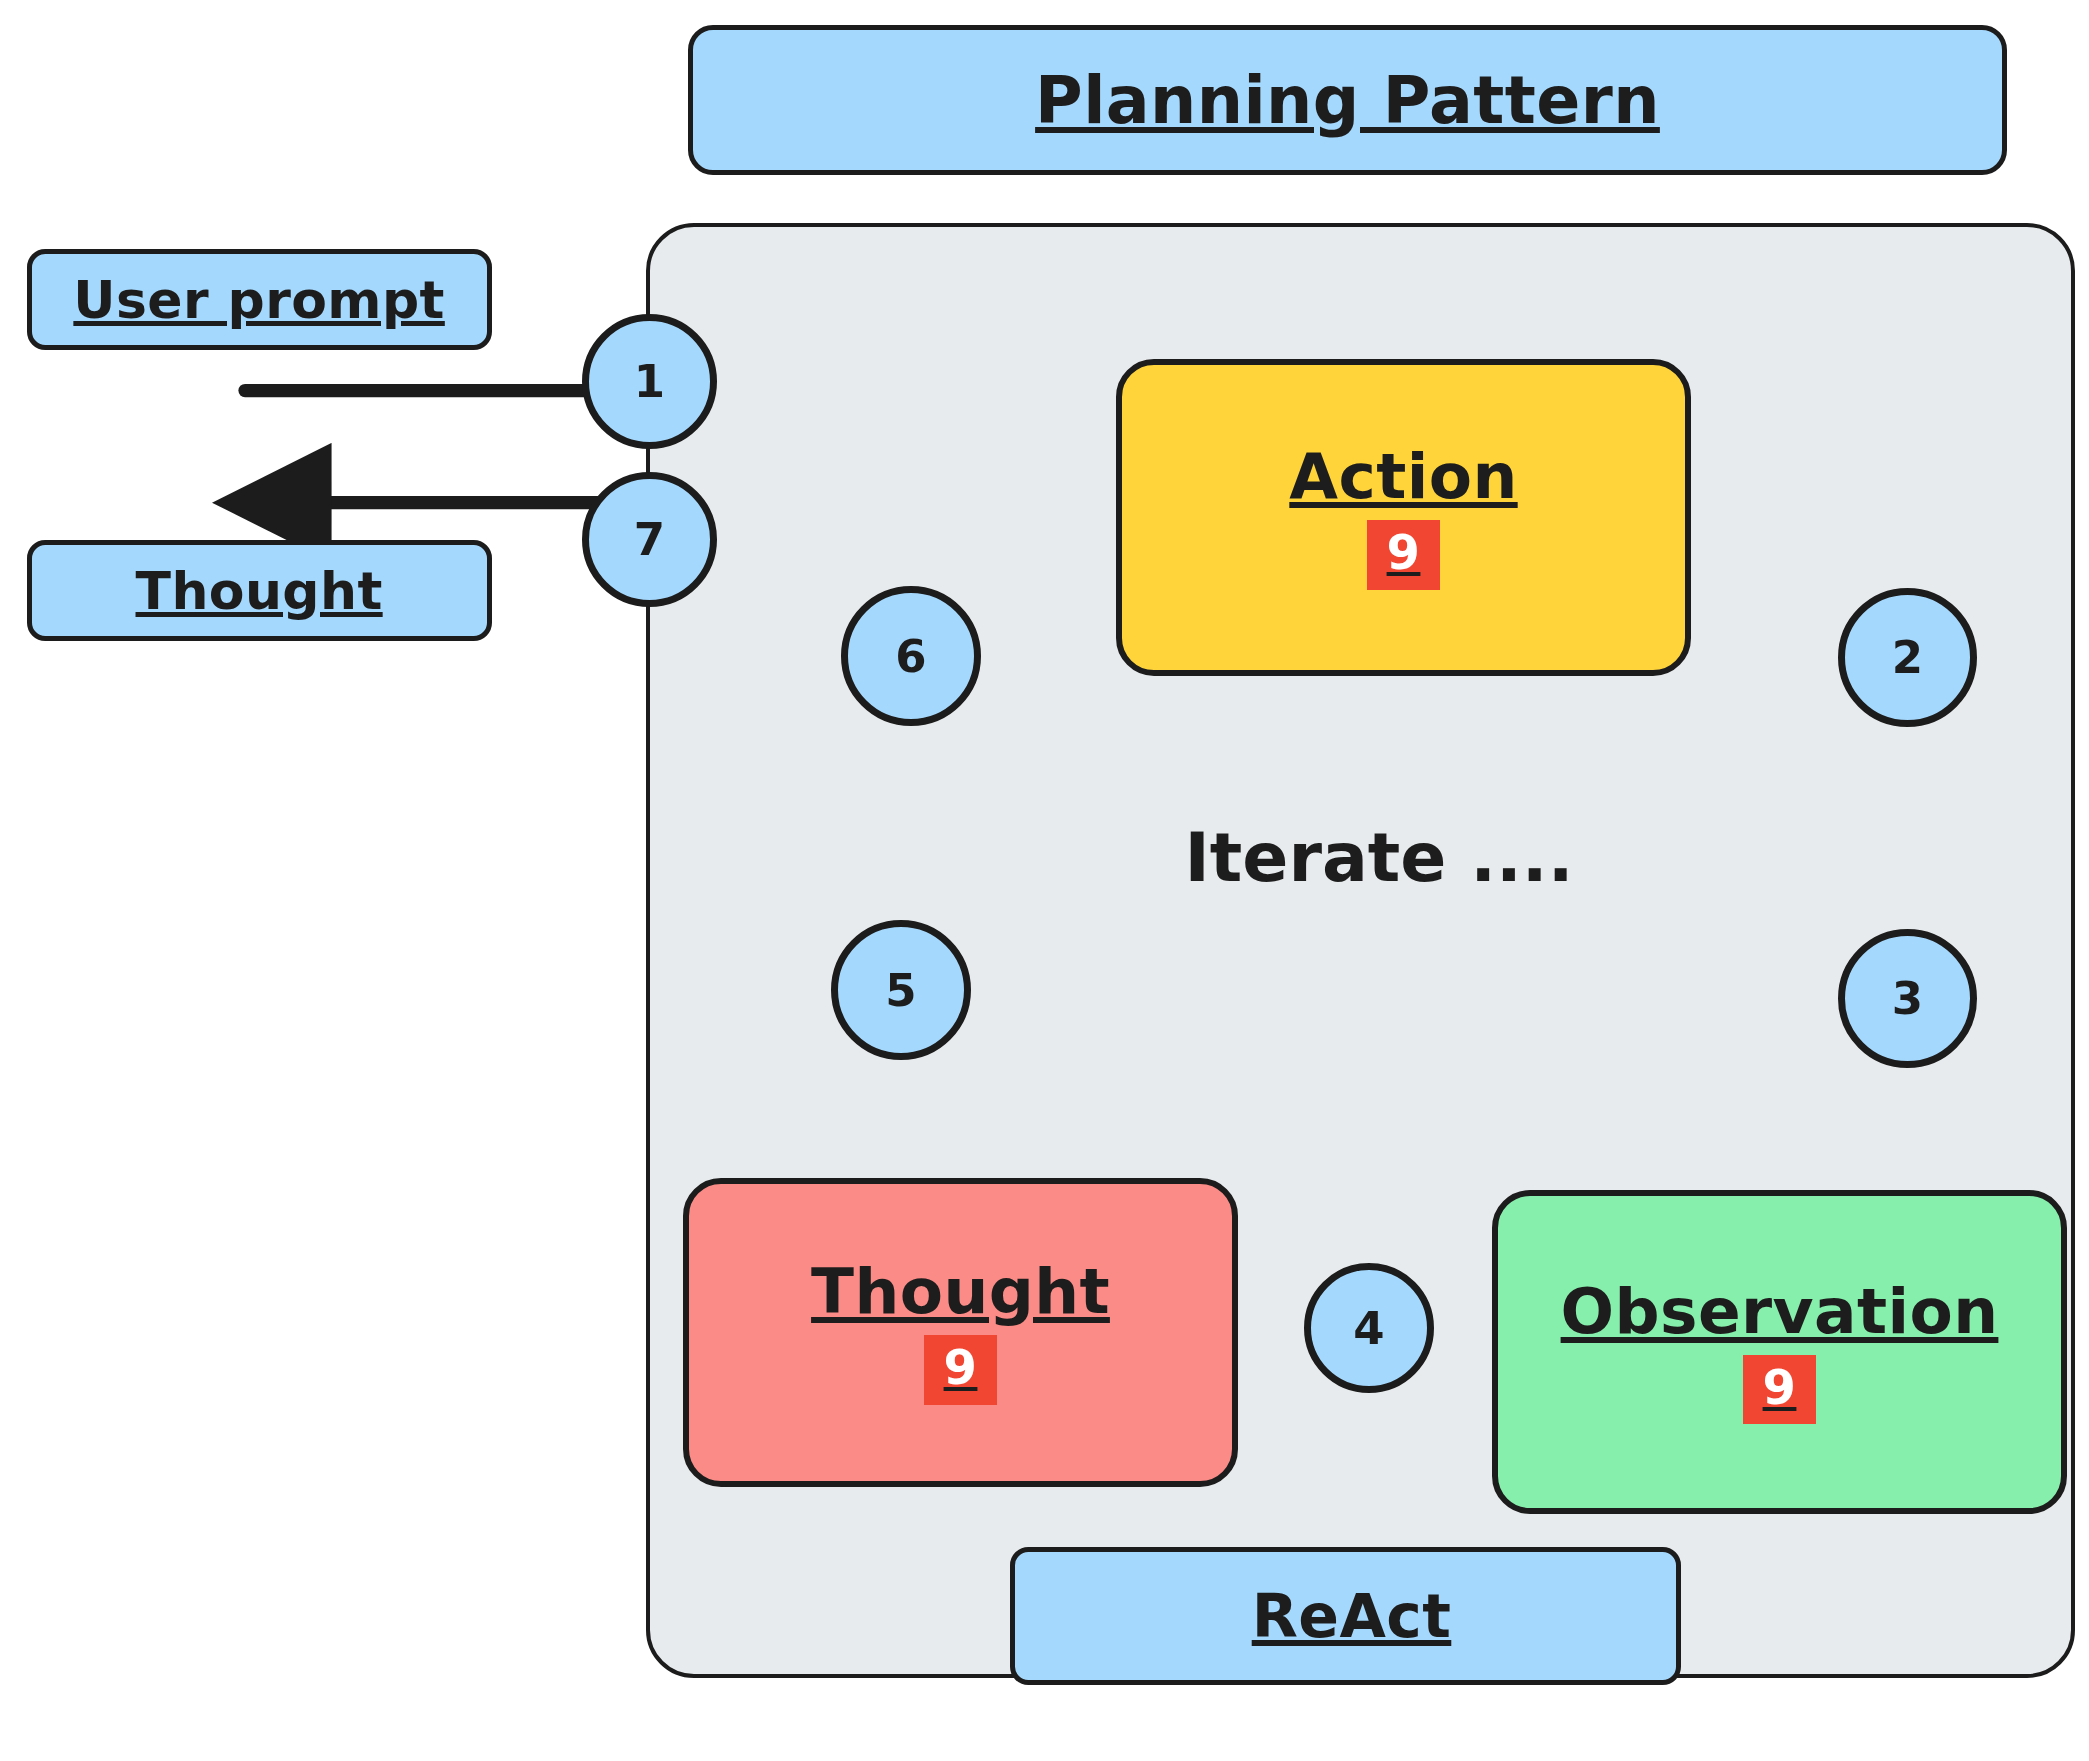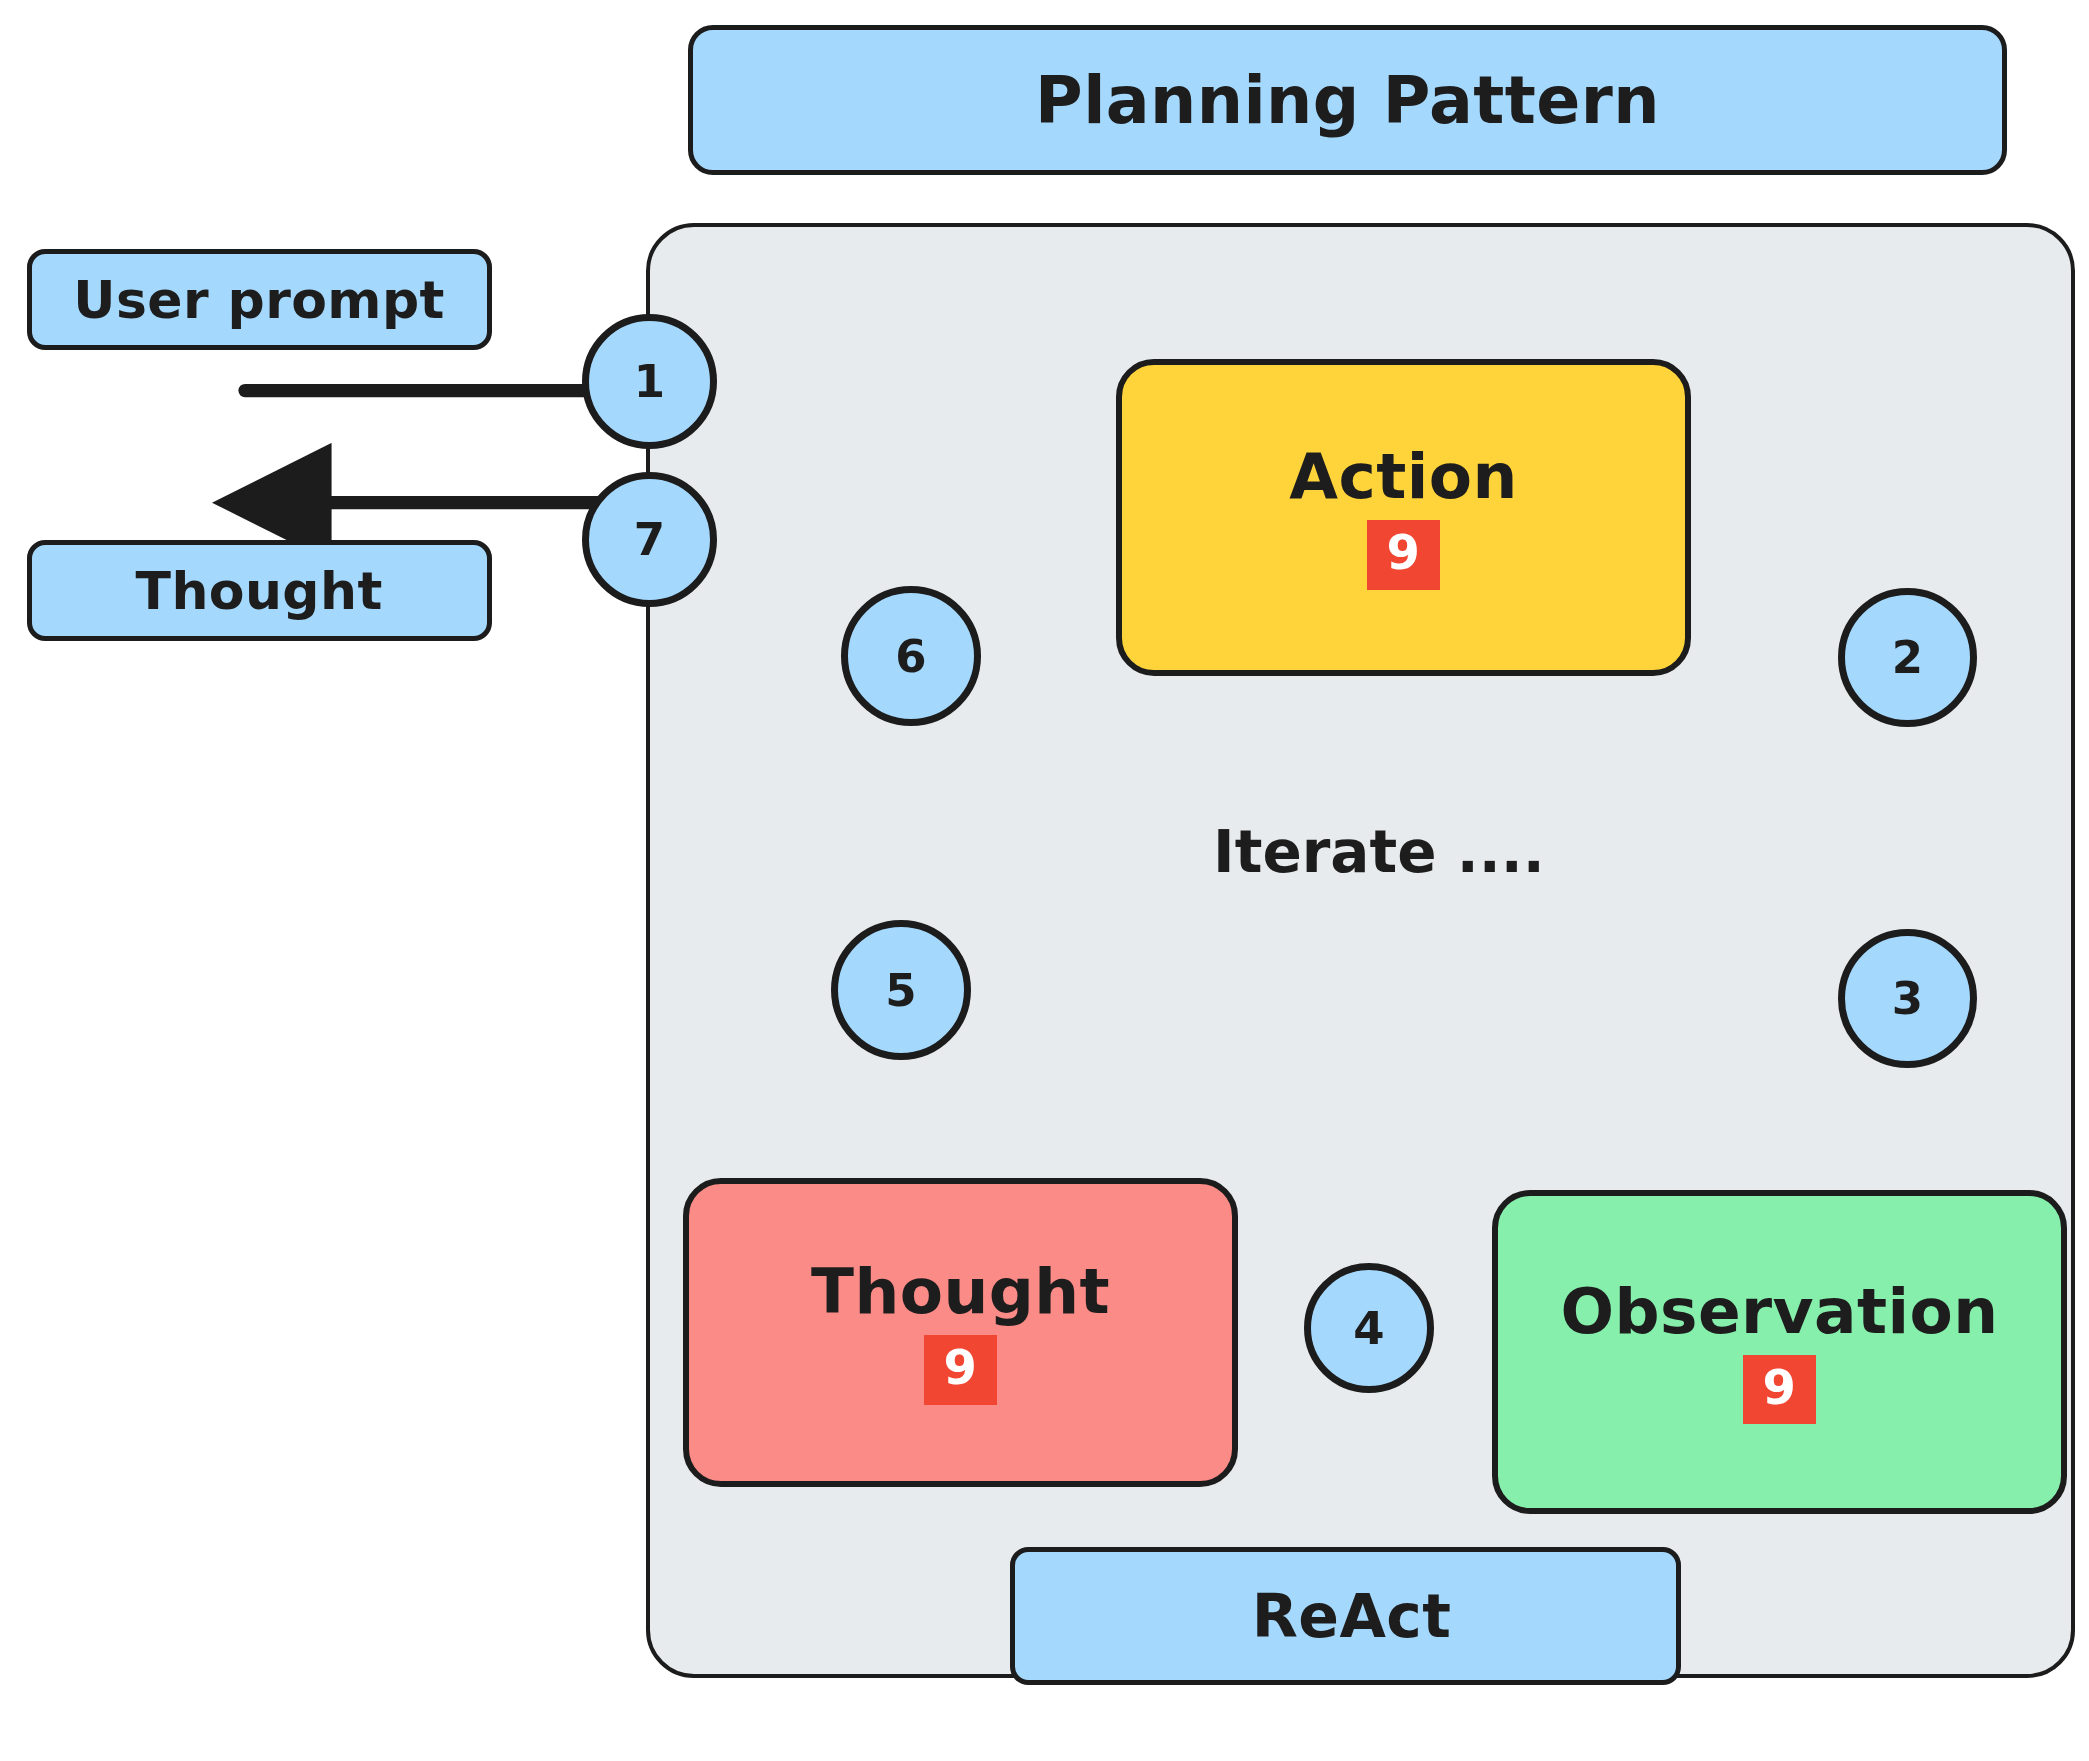--- a/index.html
+++ b/index.html
@@ -32,20 +32,21 @@
     box-sizing: border-box;
     display: flex;
     flex-direction: column;
     align-items: center;
     justify-content: center;
     text-align: center;
     color: #1d1d1d;
     font-family: "DejaVu Sans", sans-serif;
     font-weight: 700;
     letter-spacing: 0.4px;
+    text-decoration: underline;
   }
   .pill {
     background: #a5d8fd;
     border: 5.8px solid #1c1c1c;
     border-radius: 18.3px;
     font-size: 52px;
   }
   .title-pill {
     background: #a5d8fd;
     border: 5.8px solid #1c1c1c;
@@ -96,21 +97,21 @@
     z-index: 1;
   }
   
   #iterate-text {
     position: absolute;
     left: 1163px;
     top: 818px;
     width: 432px;
     text-align: center;
     font-family: "DejaVu Sans", sans-serif;
-    font-size: 58px;
+    font-size: 68px;
     font-weight: 700;
     color: #1d1d1d;
     z-index: 5;
   }
   .z3 { z-index: 3; }
   .z5 { z-index: 5; }
 </style>
 </head>
 <body>
 

